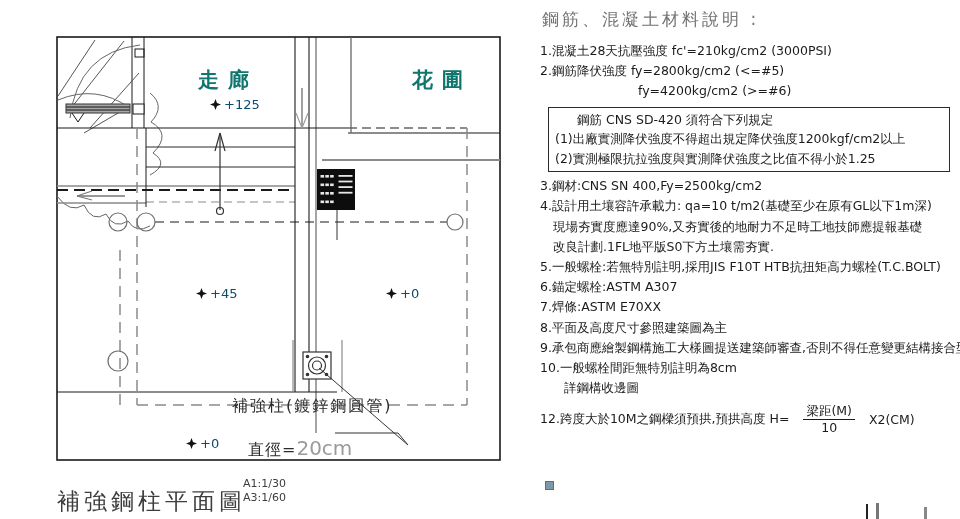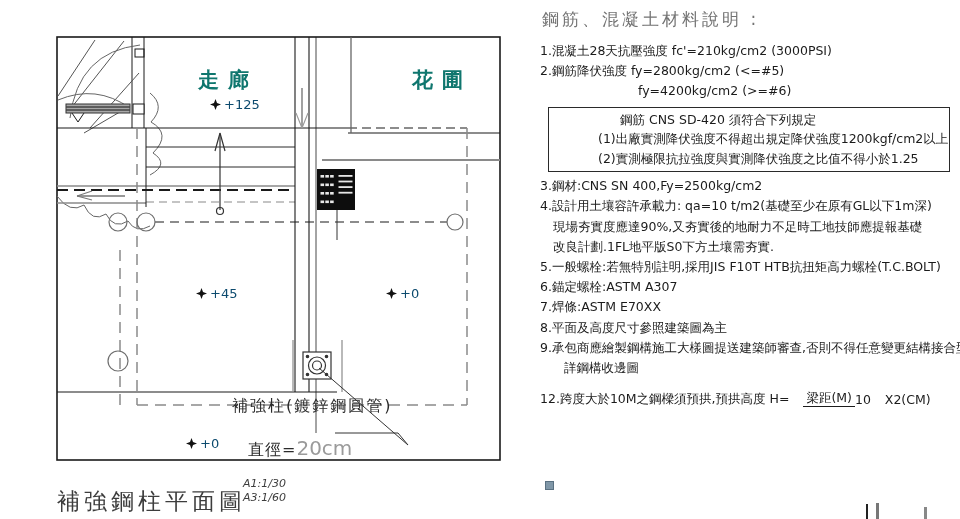--- a/index.html
+++ b/index.html
@@ -11,33 +11,33 @@
   .plan{position:absolute;left:0;top:0;width:535px;height:519px;}
   .plan svg{position:absolute;left:0;top:0;}
   .lbl{position:absolute;white-space:nowrap;color:#2b2b2b;}
   .room-label{font-size:21px;letter-spacing:9px;color:#0f766e;font-weight:bold;}
   .elev{position:absolute;display:flex;align-items:center;gap:3px;font-size:13px;color:#0c4a6e;text-align:center;}
   .elev svg{position:static;flex:0 0 auto;}
   .col-note1{font-size:16px;letter-spacing:2px;color:#2b2b2b;}
   .col-note2{font-size:16px;letter-spacing:1px;color:#2b2b2b;}
   .col-note2 .dia-val{font-size:20px;color:#9a9a9a;letter-spacing:0;}
   .caption{font-size:23px;letter-spacing:4px;color:#3d3d3d;}
-  .cap-scale{font-size:11px;color:#3d3d3d;letter-spacing:0;font-style:italic;}
+  .cap-scale{font-size:11px;color:#3d3d3d;letter-spacing:0;}
   
   .notes{position:absolute;left:540px;top:6px;width:418px;}
   .notes-title{font-size:17px;letter-spacing:3px;color:#737373;margin:2px 0 10px 2px;}
   .note-row{font-size:12.5px;line-height:20.2px;white-space:nowrap;color:#1b1b1b;}
   .ind-sm{padding-left:13px;}
   .ind-md{padding-left:24px;}
   .ind-lg{padding-left:98px;}
   .rule-box{border:1.5px solid #2a2a2a;margin:5px 0 4px 8px;padding:2px 6px 3px 6px;width:388px;}
-  .rule-box .note-row{line-height:19.5px;margin-left:43px;}
+  .rule-box .note-row{line-height:19.5px;}
   .rule-box .box-head{padding-left:22px;}
   .formula-row{display:flex;align-items:center;margin-top:4px;height:34px;line-height:normal;gap:12px;}
-  .frac{display:inline-flex;align-items:center;margin:0 2px;line-height:14px;}
+  .frac{display:inline-flex;flex-direction:column;align-items:center;margin:0 2px;line-height:14px;}
   .frac .num{border-bottom:1.4px solid #1b1b1b;padding:0 3px 1px 3px;}
   .frac .den{padding-top:1px;}
   
   .mini-square{position:absolute;left:545px;top:481px;width:7px;height:7px;
     background:#8097a8;border:1px solid #5a7182;}
   .tick{position:absolute;}
 </style>
 </head>
 <body>
 
@@ -216,20 +216,21 @@
 
     <div class="note-row">3.鋼材:CNS  SN  400,Fy=2500kg/cm2</div>
     <div class="note-row">4.設計用土壤容許承載力:  qa=10  t/m2(基礎至少在原有GL以下1m深)</div>
     <div class="note-row ind-sm">現場夯實度應達90%,又夯實後的地耐力不足時工地技師應提報基礎</div>
     <div class="note-row ind-sm">改良計劃.1FL地平版S0下方土壤需夯實.</div>
     <div class="note-row">5.一般螺栓:若無特別註明,採用JIS  F10T  HTB抗扭矩高力螺栓(T.C.BOLT)</div>
     <div class="note-row">6.錨定螺栓:ASTM  A307</div>
     <div class="note-row">7.焊條:ASTM  E70XX</div>
     <div class="note-row">8.平面及高度尺寸參照建築圖為主</div>
     <div class="note-row">9.承包商應繪製鋼構施工大樣圖提送建築師審查,否則不得任意變更結構接合型式</div>
+    <div class="note-row">10.一般螺栓間距無特別註明為8cm</div>
     <div class="note-row ind-md">詳鋼構收邊圖</div>
 
     <div class="note-row formula-row">
       <span>12.跨度大於10M之鋼樑須預拱,預拱高度  H=</span>
       <span class="frac">
         <span class="num">梁距(M)</span>
         <span class="den">10</span>
       </span>
       <span>X2(CM)</span>
     </div>

